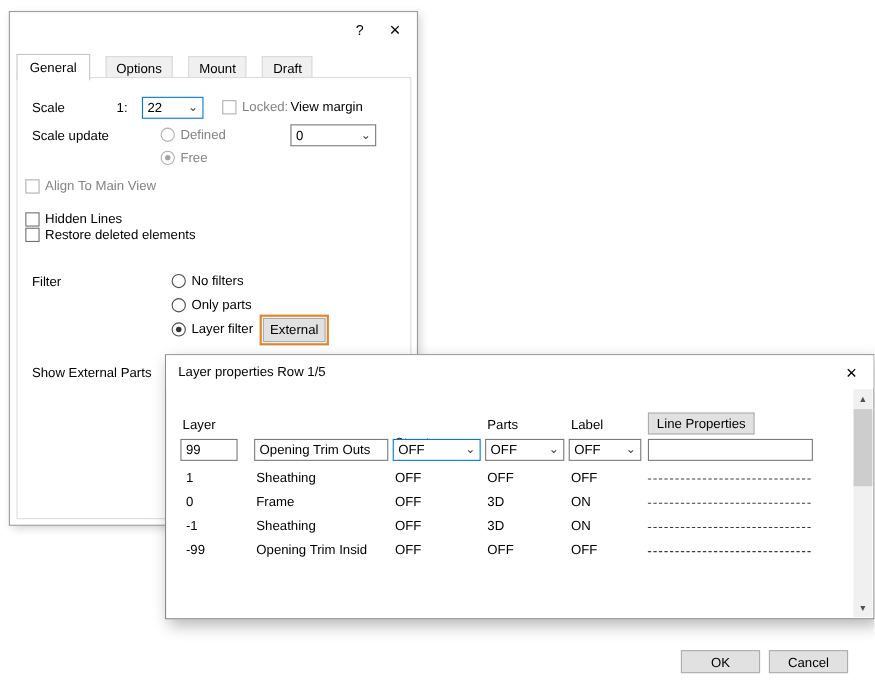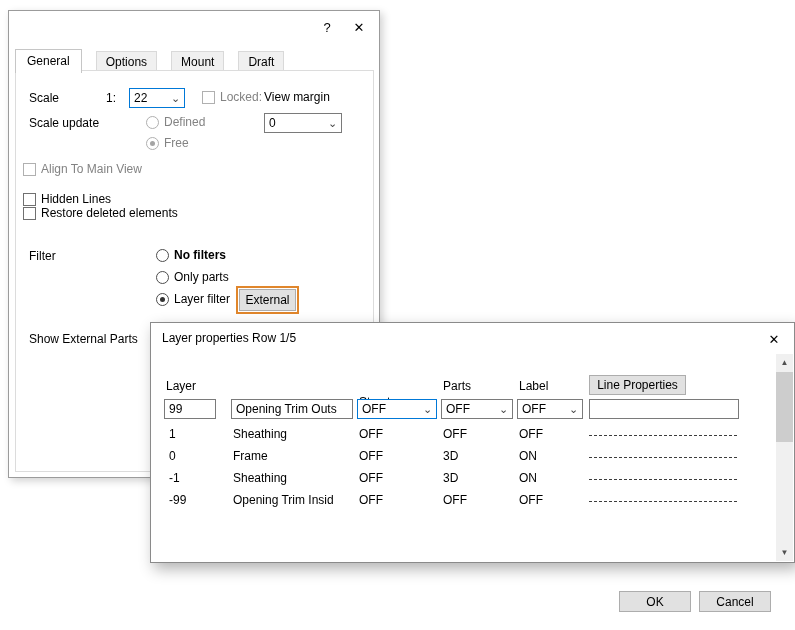--- a/index.html
+++ b/index.html
@@ -107,21 +107,21 @@
     <div class="chk" style="left:14px; top:181px;">
       <span class="box"></span>
       <span class="ct">Hidden Lines</span>
     </div>
     <div class="chk" style="left:14px; top:195px;">
       <span class="box"></span>
       <span class="ct">Restore deleted elements</span>
     </div>
 
     <div class="lbl" style="left:20px; top:238px;">Filter</div>
-    <div class="radio" style="left:147px; top:237px;font-weight:bold;">
+    <div class="radio" style="left:147px; top:237px;">
       <span class="cir"></span>
       <span class="rt">No filters</span>
     </div>
     <div class="radio" style="left:147px; top:259px;text-align:right;">
       <span class="cir"></span>
       <span class="rt">Only parts</span>
     </div>
     <div class="radio sel" style="left:147px; top:281px;">
       <span class="cir"></span>
       <span class="rt">Layer filter</span>

